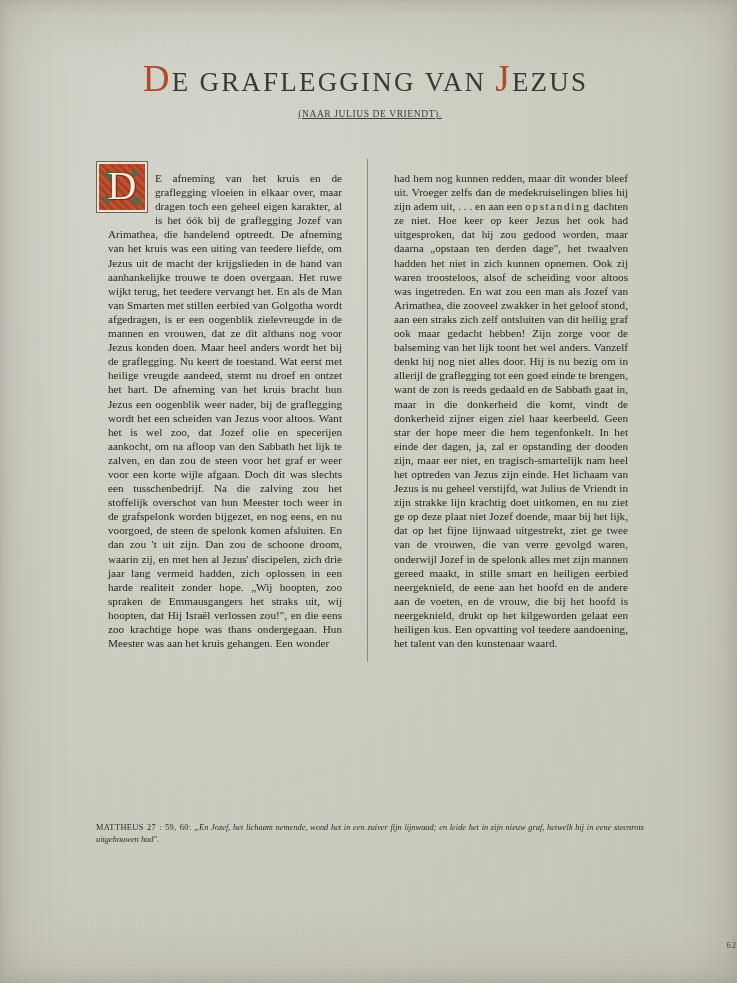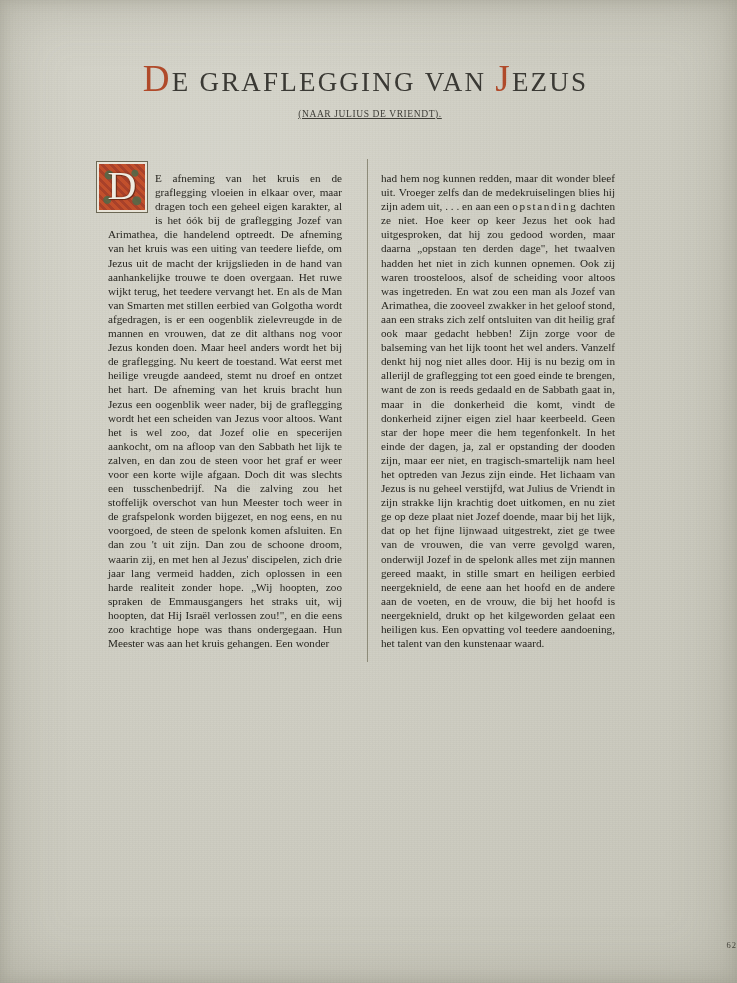--- a/index.html
+++ b/index.html
@@ -90,21 +90,21 @@
     line-height: 14.1px;
     text-align: justify;
     text-justify: inter-word;
     color: #26251f;
     hyphens: auto;
   }
   .col.left {
     padding-right: 13px;
   }
   .col.right {
-    padding-left: 1px;
+    padding-left: 14px;
     border-left: 1px solid #8d8b79;
   }
   .col p {
     margin: 12px;
     text-indent: 0;
   }
   .spaced {
     letter-spacing: 1.6px;
   }
 
@@ -205,17 +205,20 @@
           <div class="letter">D</div>
         </div>
         <p>E afneming van het kruis en de graflegging vloeien in elkaar over, maar dragen toch een geheel eigen karakter, al is het óók bij de graflegging Jozef van Arimathea, die handelend optreedt. De afneming van het kruis was een uiting van teedere liefde, om Jezus uit de macht der krijgslieden in de hand van aanhankelijke trouwe te doen overgaan. Het ruwe wijkt terug, het teedere vervangt het. En als de Man van Smarten met stillen eerbied van Golgotha wordt afgedragen, is er een oogenblik zielevreugde in de mannen en vrouwen, dat ze dit althans nog voor Jezus konden doen. Maar heel anders wordt het bij de graflegging. Nu keert de toestand. Wat eerst met heilige vreugde aandeed, stemt nu droef en ontzet het hart. De afneming van het kruis bracht hun Jezus een oogenblik weer nader, bij de graflegging wordt het een scheiden van Jezus voor altoos. Want het is wel zoo, dat Jozef olie en specerijen aankocht, om na afloop van den Sabbath het lijk te zalven, en dan zou de steen voor het graf er weer voor een korte wijle afgaan. Doch dit was slechts een tusschenbedrijf. Na die zalving zou het stoffelijk overschot van hun Meester toch weer in de grafspelonk worden bijgezet, en nog eens, en nu voorgoed, de steen de spelonk komen afsluiten. En dan zou 't uit zijn. Dan zou de schoone droom, waarin zij, en met hen al Jezus' discipelen, zich drie jaar lang vermeid hadden, zich oplossen in een harde realiteit zonder hope. „Wij hoopten, zoo spraken de Emmausgangers het straks uit, wij hoopten, dat Hij Israël verlossen zou!", en die eens zoo krachtige hope was thans ondergegaan. Hun Meester was aan het kruis gehangen. Een wonder</p>
       </div>
       <div class="col right">
         <p><span>had hem nog kunnen redden, maar dit wonder bleef uit. Vroeger zelfs dan de medekruiselingen blies hij zijn adem uit, . . . en aan een </span><span class="spaced">opstanding</span><span> dachten ze niet. Hoe keer op keer Jezus het ook had uitgesproken, dat hij zou gedood worden, maar daarna „opstaan ten derden dage", het twaalven hadden het niet in zich kunnen opnemen. Ook zij waren troosteloos, alsof de scheiding voor altoos was ingetreden. En wat zou een man als Jozef van Arimathea, die zooveel zwakker in het geloof stond, aan een straks zich zelf ontsluiten van dit heilig graf ook maar gedacht hebben! Zijn zorge voor de balseming van het lijk toont het wel anders. Vanzelf denkt hij nog niet alles door. Hij is nu bezig om in allerijl de graflegging tot een goed einde te brengen, want de zon is reeds gedaald en de Sabbath gaat in, maar in die donkerheid die komt, vindt de donkerheid zijner eigen ziel haar keerbeeld. Geen star der hope meer die hem tegenfonkelt. In het einde der dagen, ja, zal er opstanding der dooden zijn, maar eer niet, en tragisch-smartelijk nam heel het optreden van Jezus zijn einde. Het lichaam van Jezus is nu geheel verstijfd, wat Julius de Vriendt in zijn strakke lijn krachtig doet uitkomen, en nu ziet ge op deze plaat niet Jozef doende, maar bij het lijk, dat op het fijne lijnwaad uitgestrekt, ziet ge twee van de vrouwen, die van verre gevolgd waren, onderwijl Jozef in de spelonk alles met zijn mannen gereed maakt, in stille smart en heiligen eerbied neergeknield, de eene aan het hoofd en de andere aan de voeten, en de vrouw, die bij het hoofd is neergeknield, drukt op het kilgeworden gelaat een heiligen kus. Een opvatting vol teedere aandoening, het talent van den kunstenaar waard.</span></p>
       </div>
     </div>
   </div>
 
+  <div class="footnote">
+    <span class="ref">MATTHEUS 27 : 59, 60:</span><span class="quote"> „En Jozef, het lichaam nemende, wond het in een zuiver fijn lijnwaad; en leide het in zijn nieuw graf, hetwelk hij in eene steenrots uitgehouwen had".</span>
+  </div>
 
   <div class="folio">62</div>
 
   <div class="edge-shade"></div>
 </div>
 
 </body></html>

